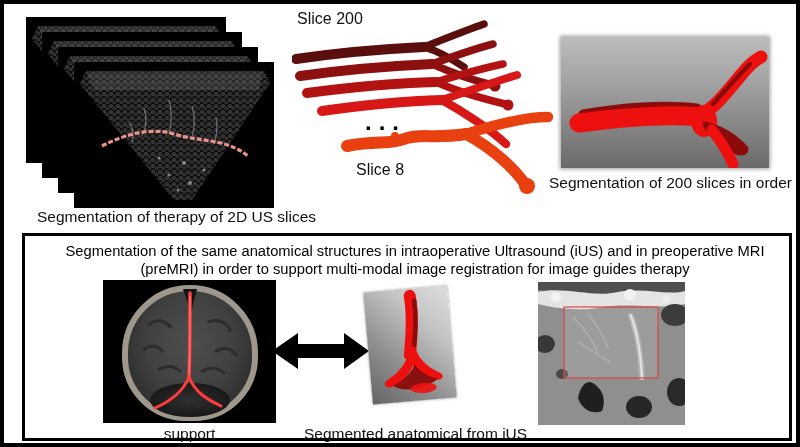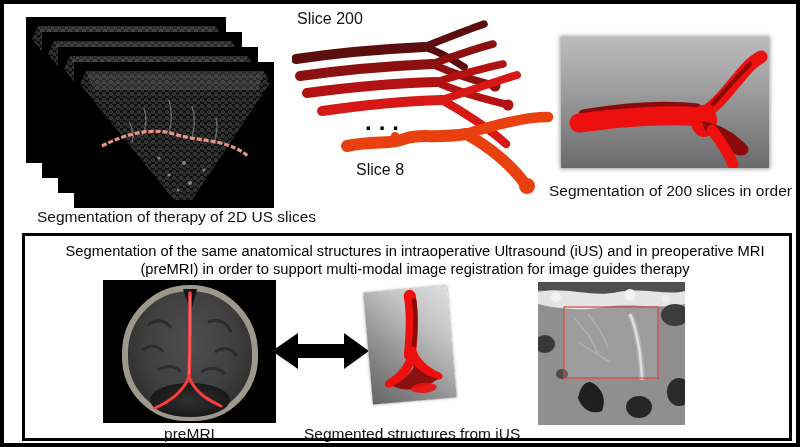--- a/index.html
+++ b/index.html
@@ -165,21 +165,21 @@
     <svg viewBox="0 0 208 131" width="208" height="131">
       <path class="vein reddarkstroke" stroke-width="9" d="M22,77 C60,70 105,67 136,71"></path>
       <path class="vein redstroke" stroke-width="19" d="M18,86 C60,80 110,77 138,80"></path>
       <ellipse class="redfill" cx="143" cy="84" rx="13" ry="16"></ellipse>
       <path class="vein redstroke" stroke-width="13" d="M140,78 C156,69 168,52 180,38 C188,28 196,22 200,20"></path>
       <path class="vein reddarkstroke" stroke-width="4.5" d="M152,67 C163,55 176,40 189,27"></path>
       <path class="reddarkfill" d="M141,84 C159,87 176,97 187,110 C189,116 184,120 176,118 C162,112 149,101 143,91 Z"></path>
       <path class="vein redstroke" stroke-width="11" d="M151,93 C161,106 168,118 172,127"></path>
     </svg>
   </div>
-  <div class="abs caption" style="left:545px;top:178px;width:235px;line-height:18px">
+  <div class="abs caption" style="left:545px;top:170px;width:235px;line-height:18px">
     <div>Segmentation of 200 slices in order</div>
   </div>
 
   <div class="abs panel">
     <div class="panel-title">
       <div class="panel-title-line">Segmentation of the same anatomical structures in intraoperative Ultrasound (iUS) and in preoperative MRI</div>
       <div class="panel-title-line">(preMRI) in order to support multi-modal image registration for image guides therapy</div>
     </div>
   </div>
 
@@ -237,16 +237,16 @@
       <path d="M92,32 C98,45 103,70 104,98" stroke="#dcdcdc" stroke-width="2.5" fill="none"></path>
       <g stroke="#cfcfcf" stroke-width="1.5" opacity=".35" fill="none">
         <path d="M35,35 C48,48 56,60 60,72"></path>
         <path d="M50,32 C60,44 66,54 70,66"></path>
         <path d="M40,60 C52,68 62,74 72,80"></path>
       </g>
       <rect class="fusion-square" x="26" y="25" width="94" height="71"></rect>
     </svg>
   </div>
 
-  <div class="abs caption" style="left:99px;top:421px;width:173px">preMRI</div>
-  <div class="abs caption" style="left:300px;top:421px;width:210px">Segmented structures from iUS</div>
+  <div class="abs caption" style="left:99px;top:421px;width:173px">support</div>
+  <div class="abs caption" style="left:300px;top:421px;width:210px">Segmented anatomical from iUS</div>
 
 </div>
 
 </body></html>

